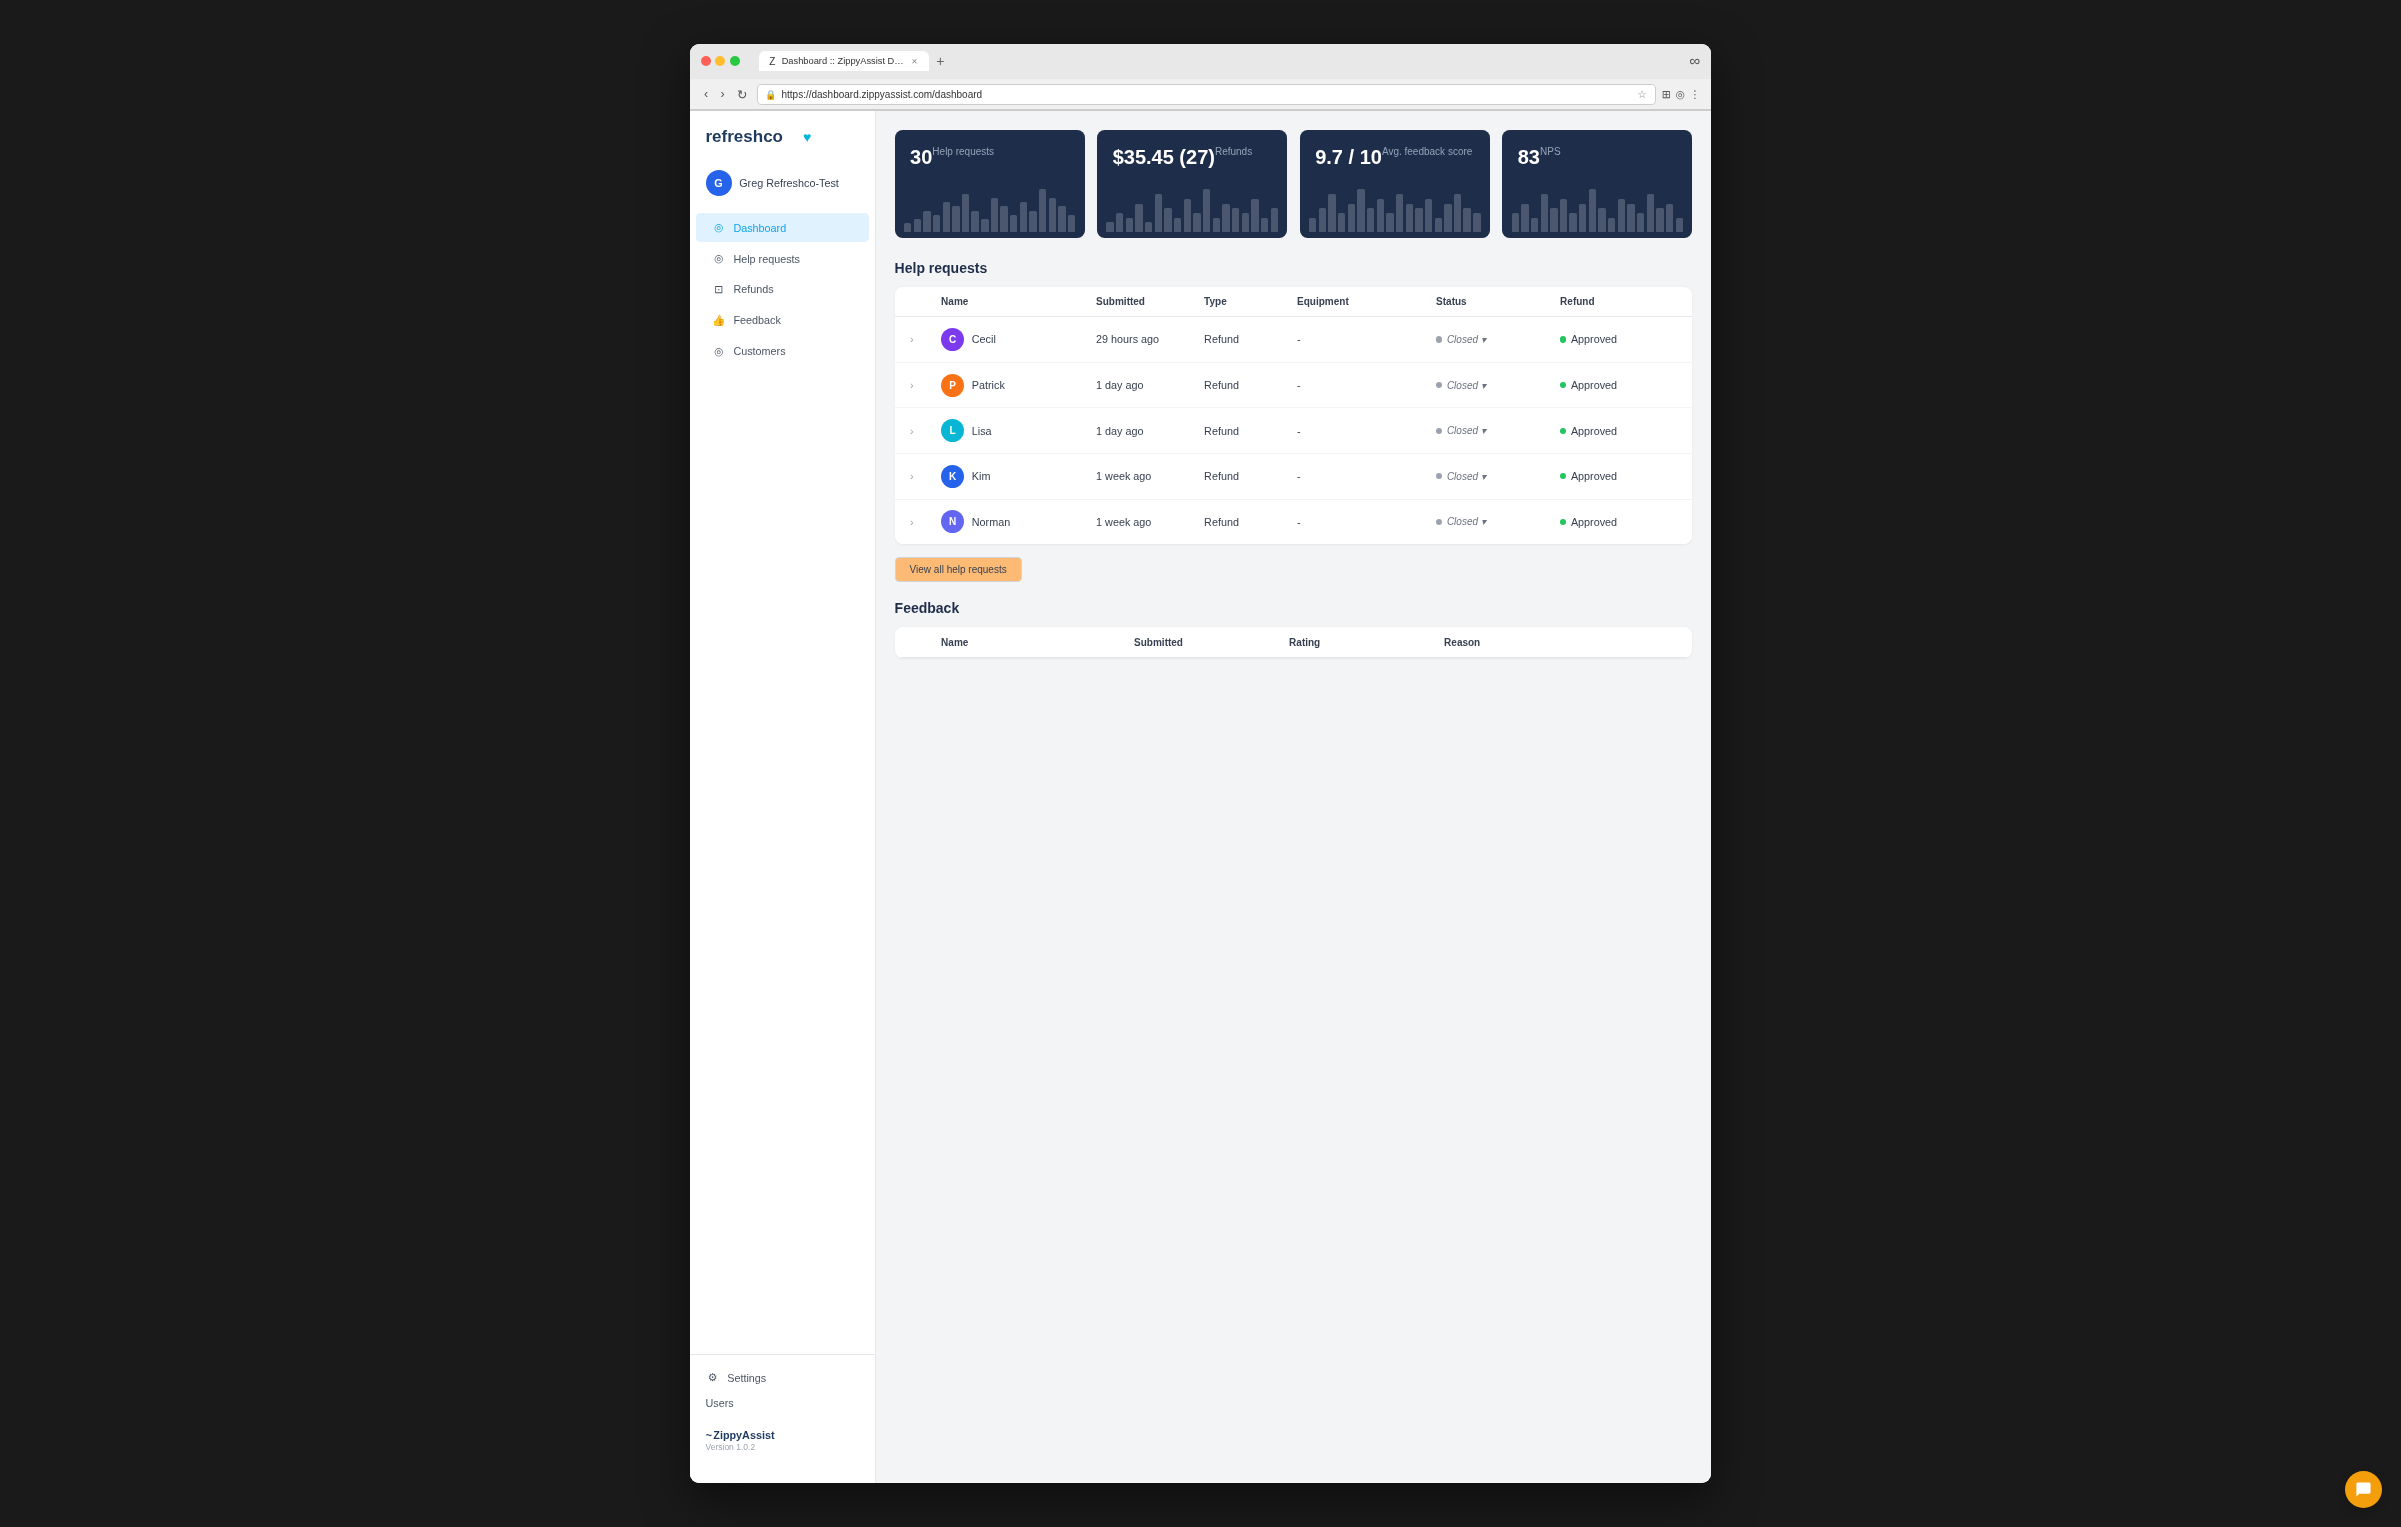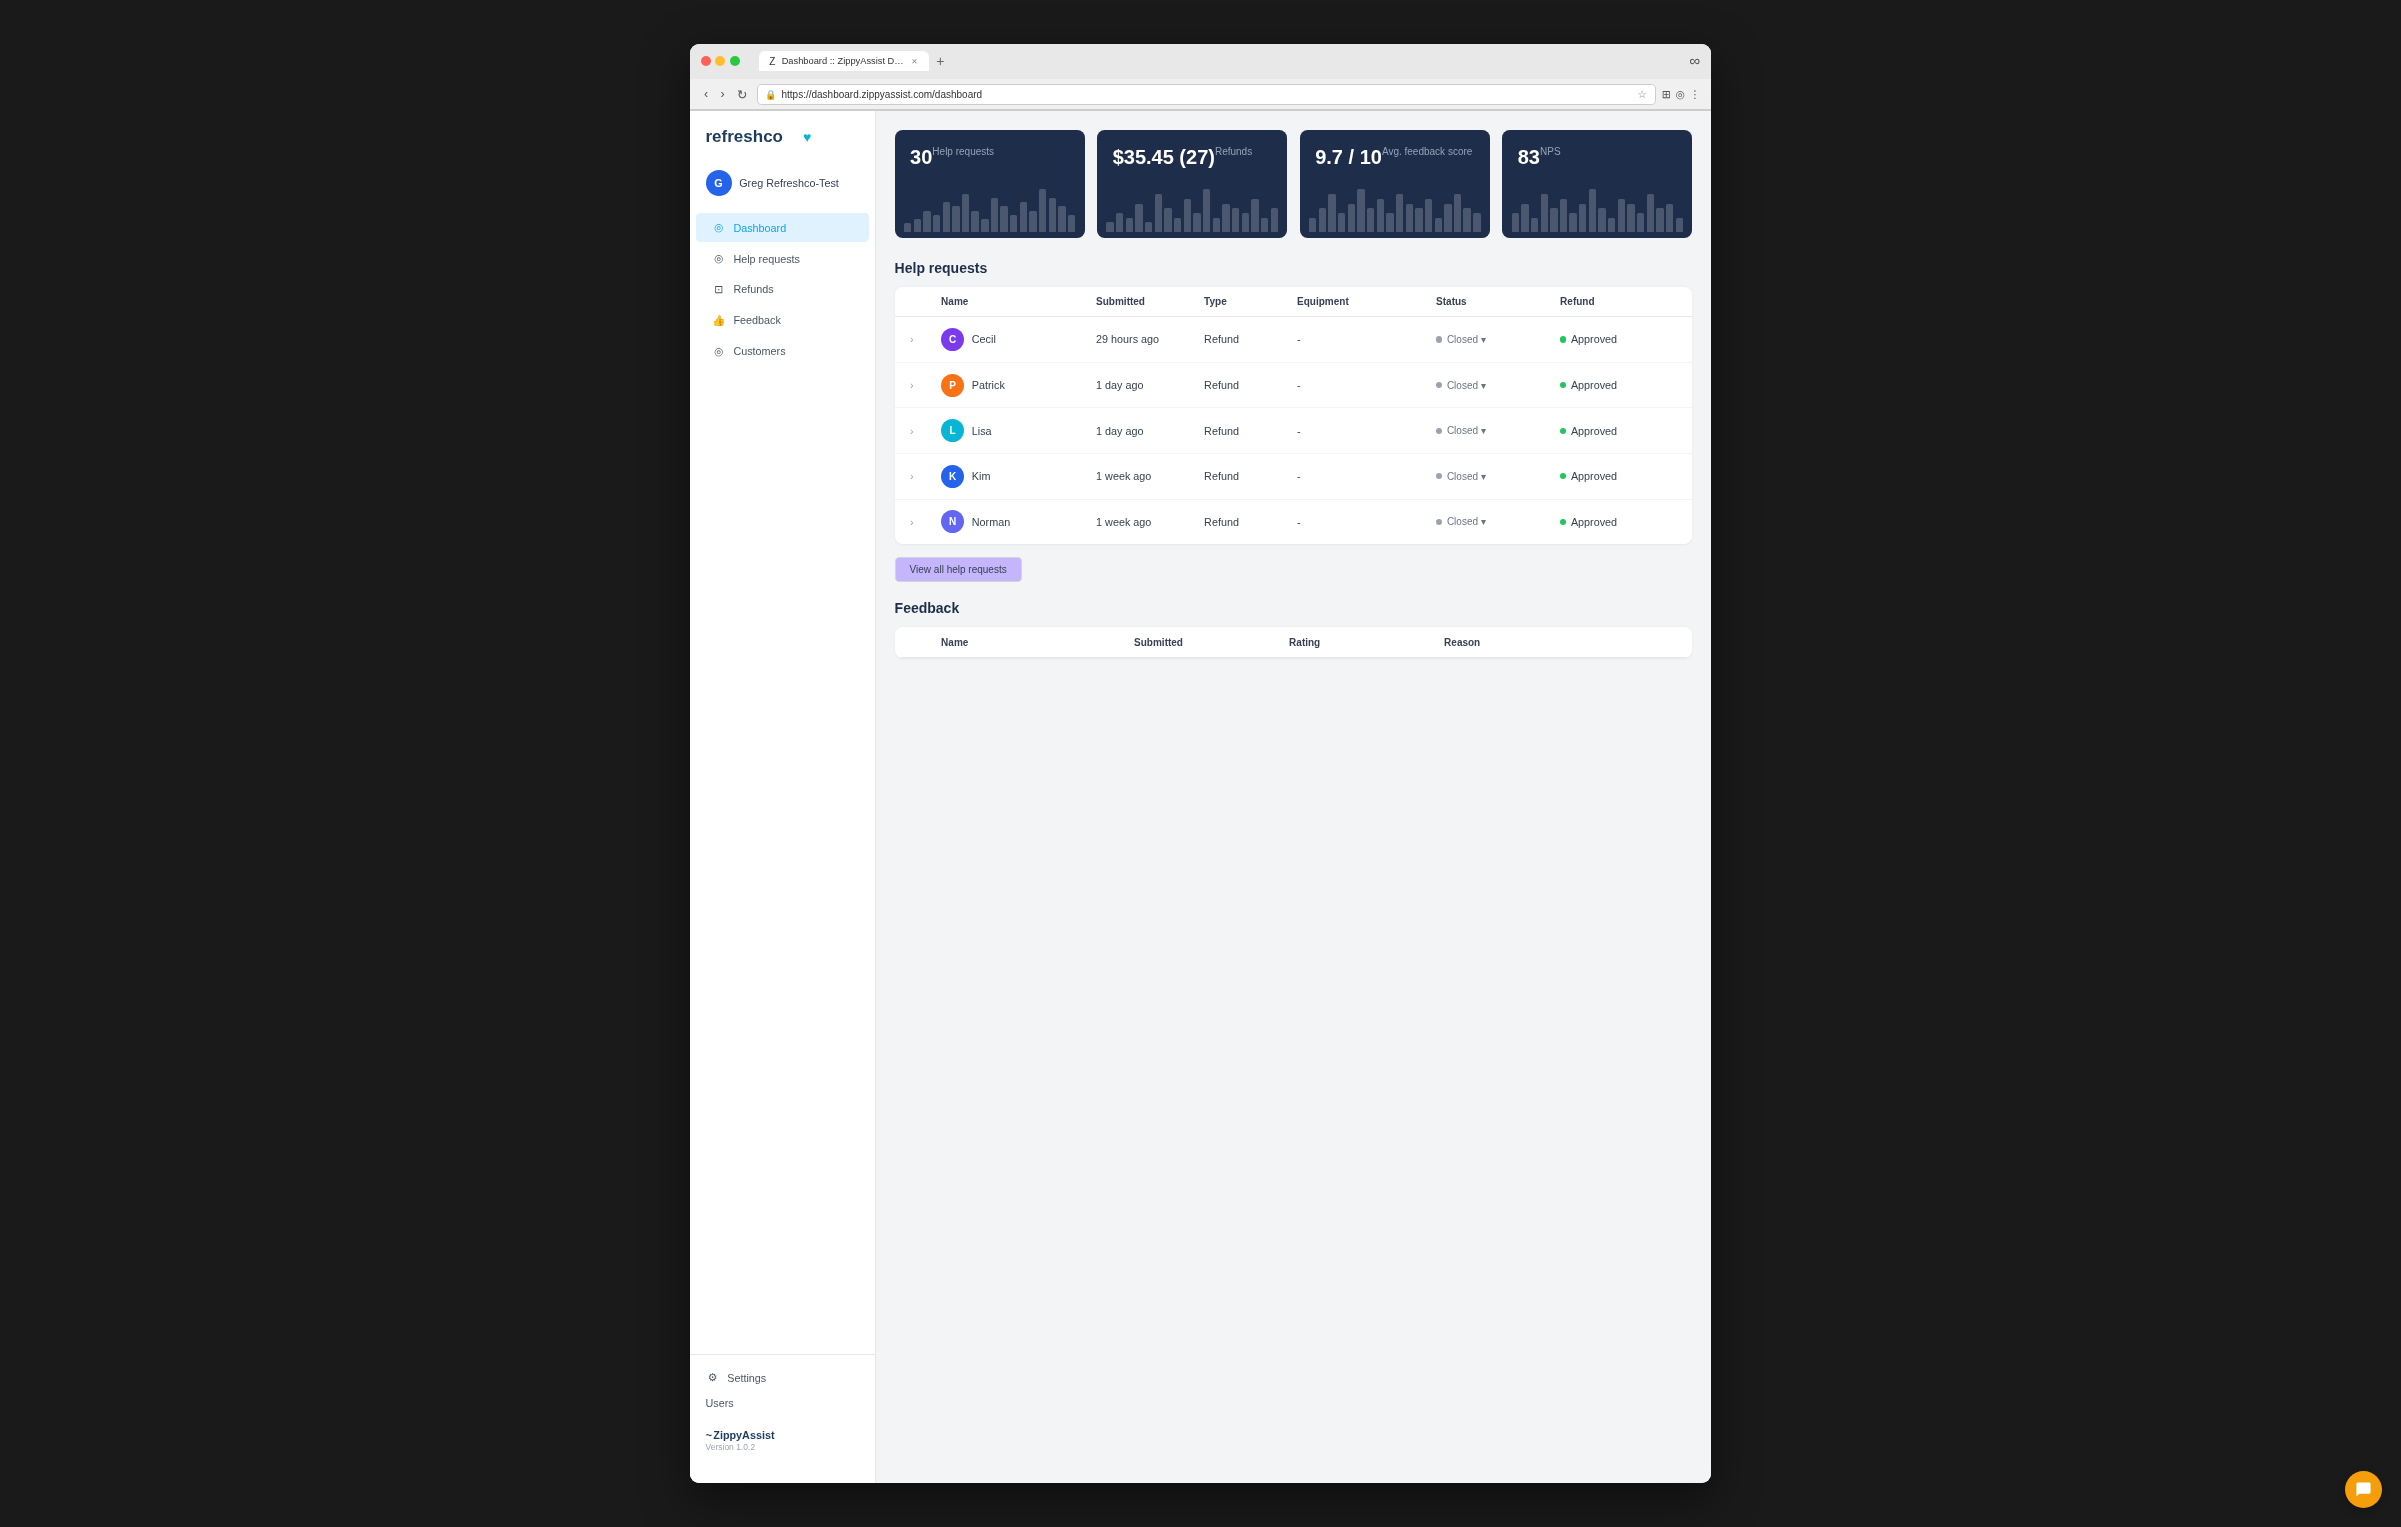--- a/index.html
+++ b/index.html
@@ -342,20 +342,21 @@
       background: #9ca3af;
     }
 
     .status-dropdown {
       display: flex;
       align-items: center;
       gap: 3.1px;
       font-size: 10px;
       color: #6b7280;
       cursor: pointer;
+      font-style: italic;
     }
 
     .refund-cell {
       display: flex;
       align-items: center;
       gap: 4.6px;
     }
 
     .green-dot {
       width: 6.2px;
@@ -364,21 +365,21 @@
       background: #22c55e;
     }
 
     .view-all-btn {
       display: inline-block;
       border: 0.8px solid #d1d5db;
       border-radius: 4.6px;
       padding: 6.2px 14px;
       font-size: 10px;
       color: #374151;
-      background: #c4b5fd;
+      background: #fdba74;
       cursor: pointer;
       margin-bottom: 18.6px;
     }
 
     .chat-fab {
       position: fixed;
       bottom: 18.6px;
       right: 18.6px;
       width: 37px;
       height: 37px;

